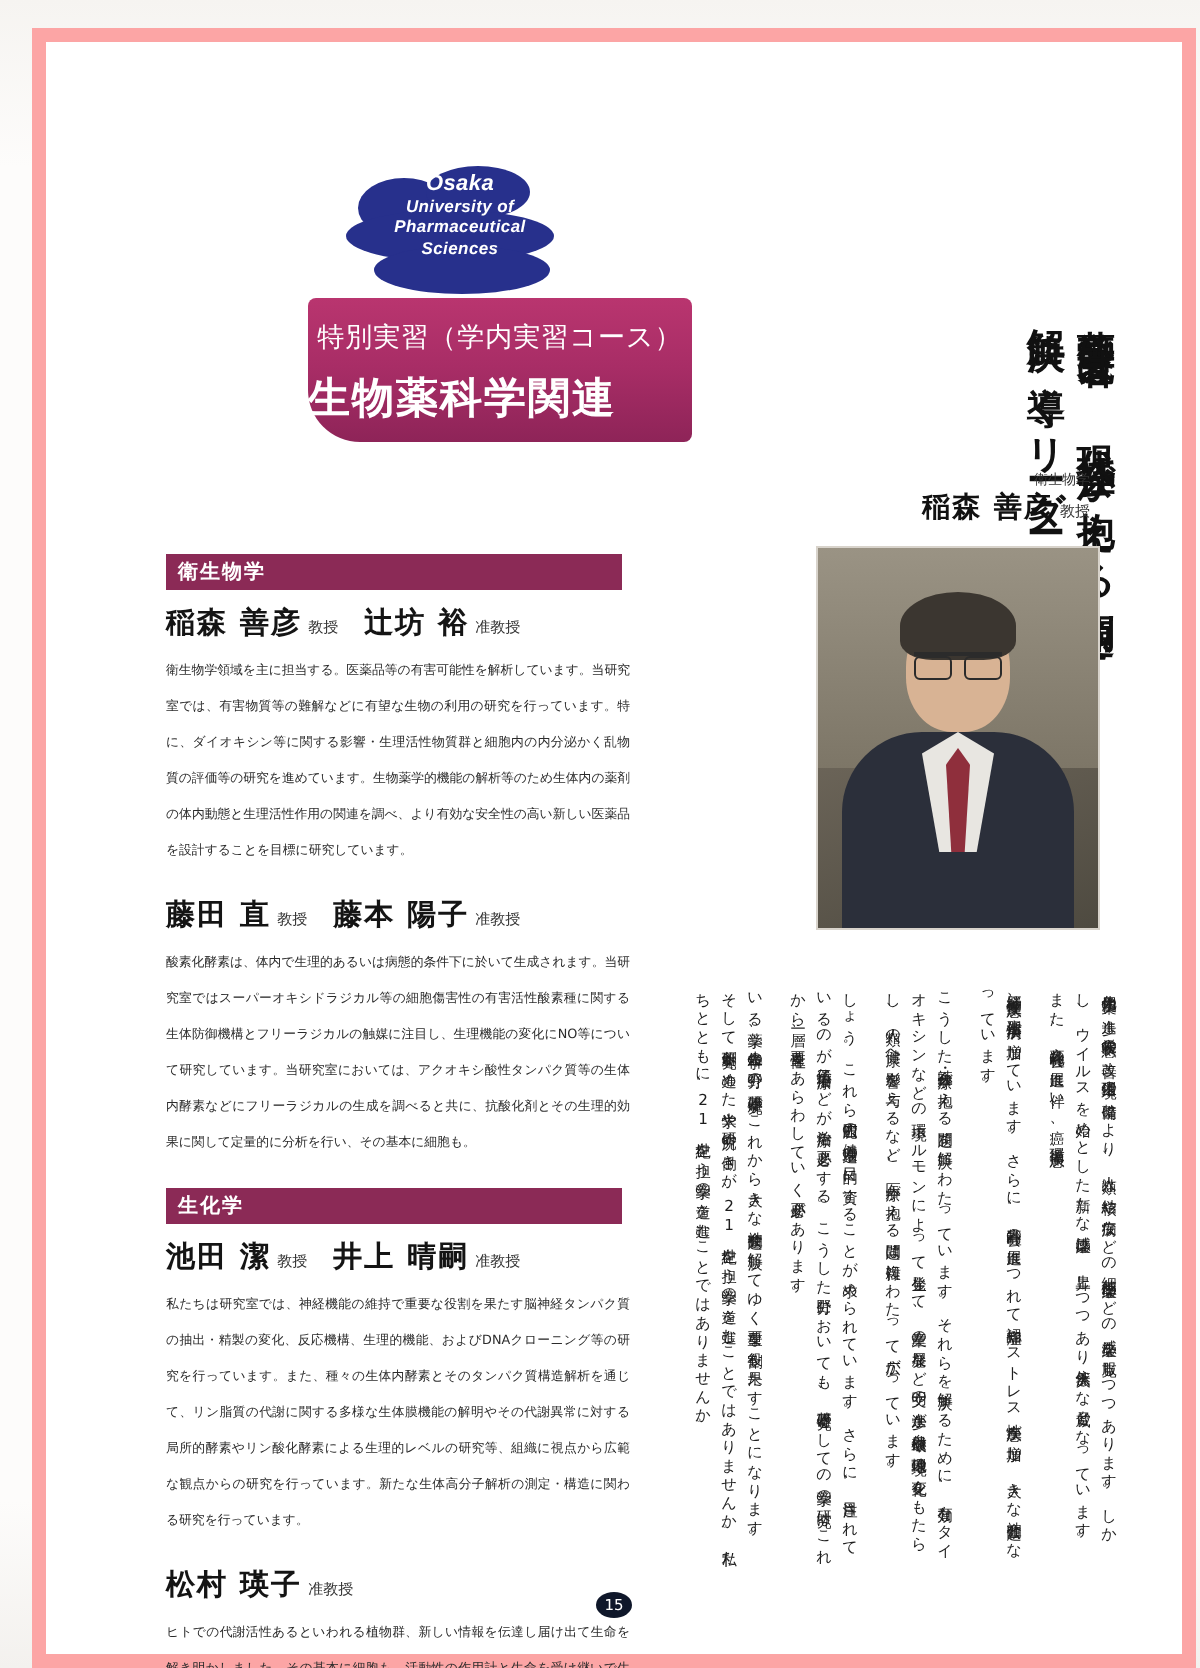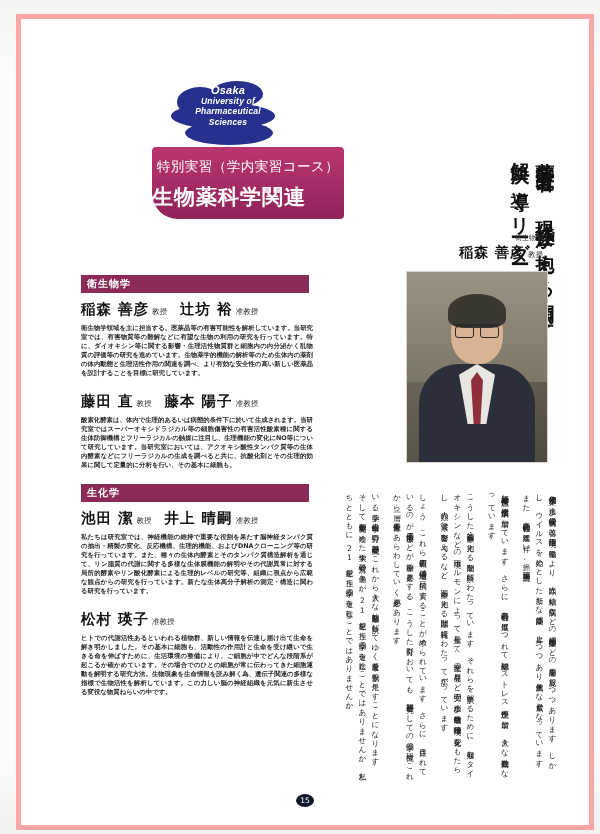--- a/index.html
+++ b/index.html
@@ -28,21 +28,21 @@
     background: linear-gradient(180deg, #f6f4f1 0%, #fdfcfb 10%, #fdfcfb 90%, #f3f1ee 100%);
     pointer-events: none;
   }
   .sheet {
     position: absolute;
     left: 16px;
     top: 14px;
     width: 568px;
     height: 806px;
     background: #ffffff;
-    border: 5px solid #fca5a5;
+    border: 7px solid #fca5a5;
   }
 
   
   .logo {
     position: absolute;
     left: 150px;
     top: 62px;
     width: 110px;
     height: 68px;
   }
@@ -145,26 +145,25 @@
     font-family: "DejaVu Sans", sans-serif;
   }
   .person .ti {
     font-size: 7.5px;
     color: #333333;
     margin-left: 3px;
     font-family: "DejaVu Sans", sans-serif;
   }
   .sec-body {
     font-size: 6.4px;
-    line-height: 9px;
+    line-height: 18px;
     color: #2b2b2b;
     width: 232px;
     text-align: justify;
     font-family: "DejaVu Sans", sans-serif;
-    font-weight: bold;
   }
 
   
   .headline {
     position: absolute;
     right: 34px;
     top: 128px;
     height: 300px;
     display: flex;
     flex-direction: row-reverse;

